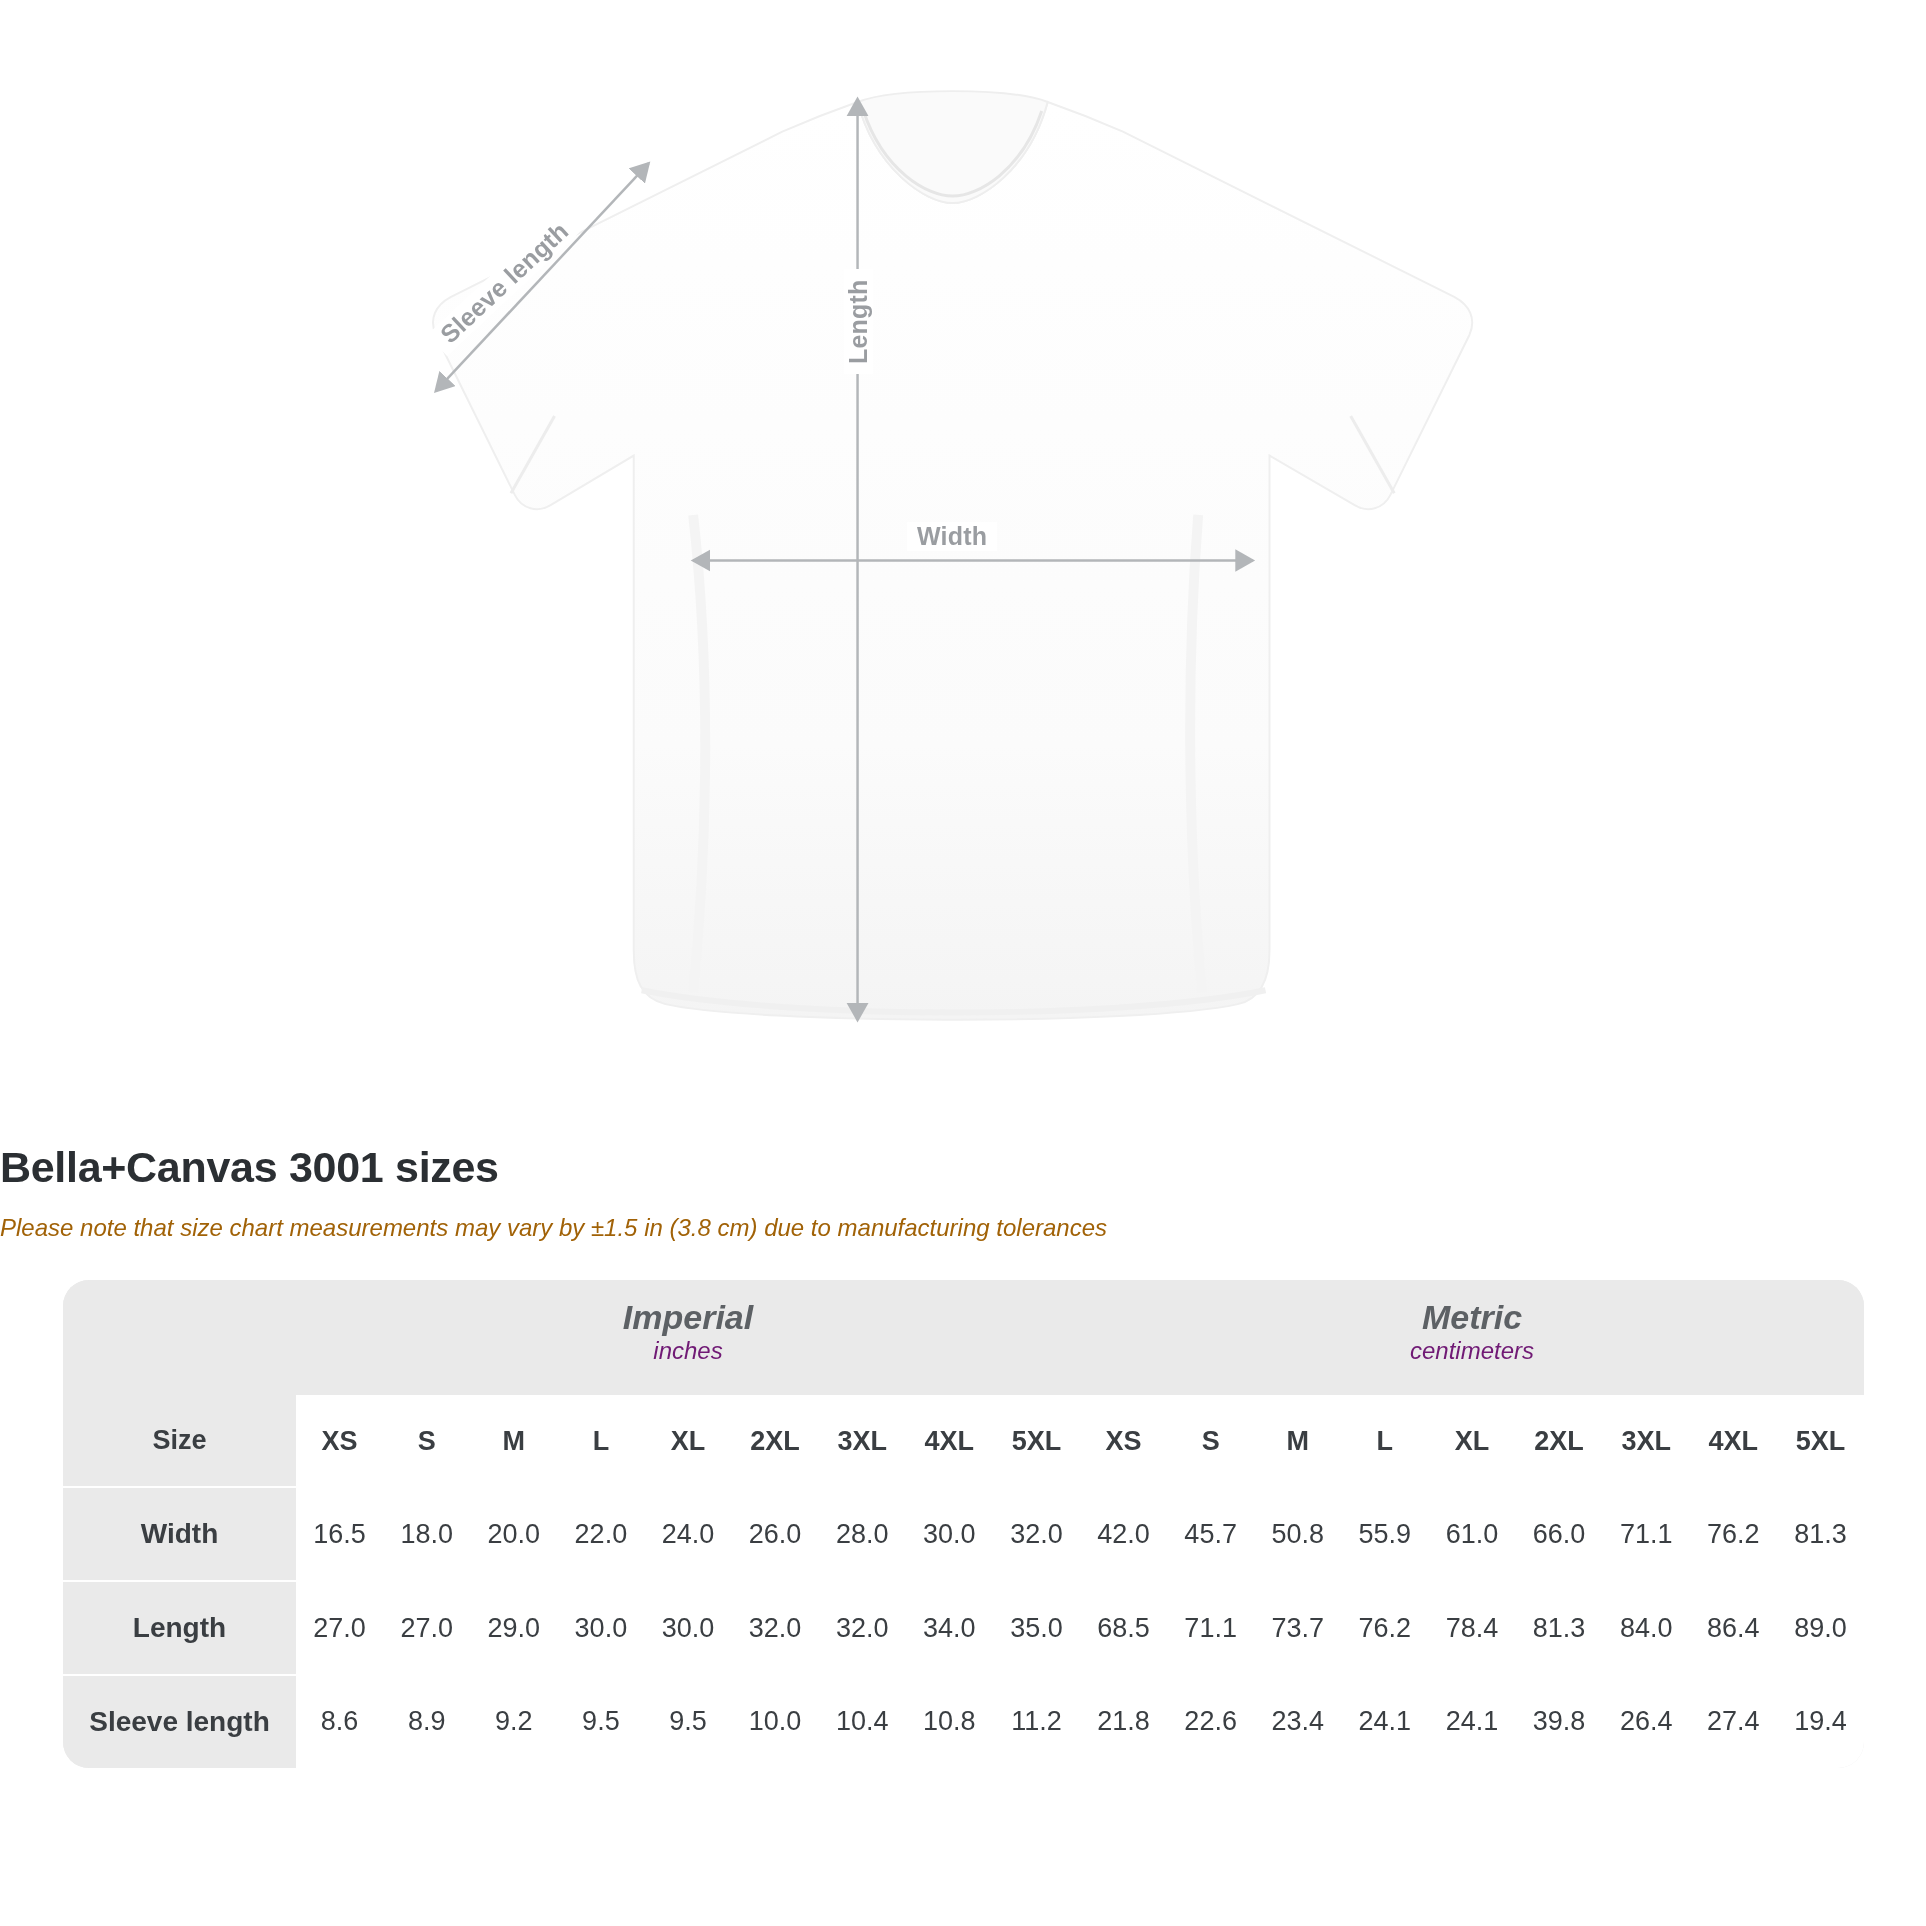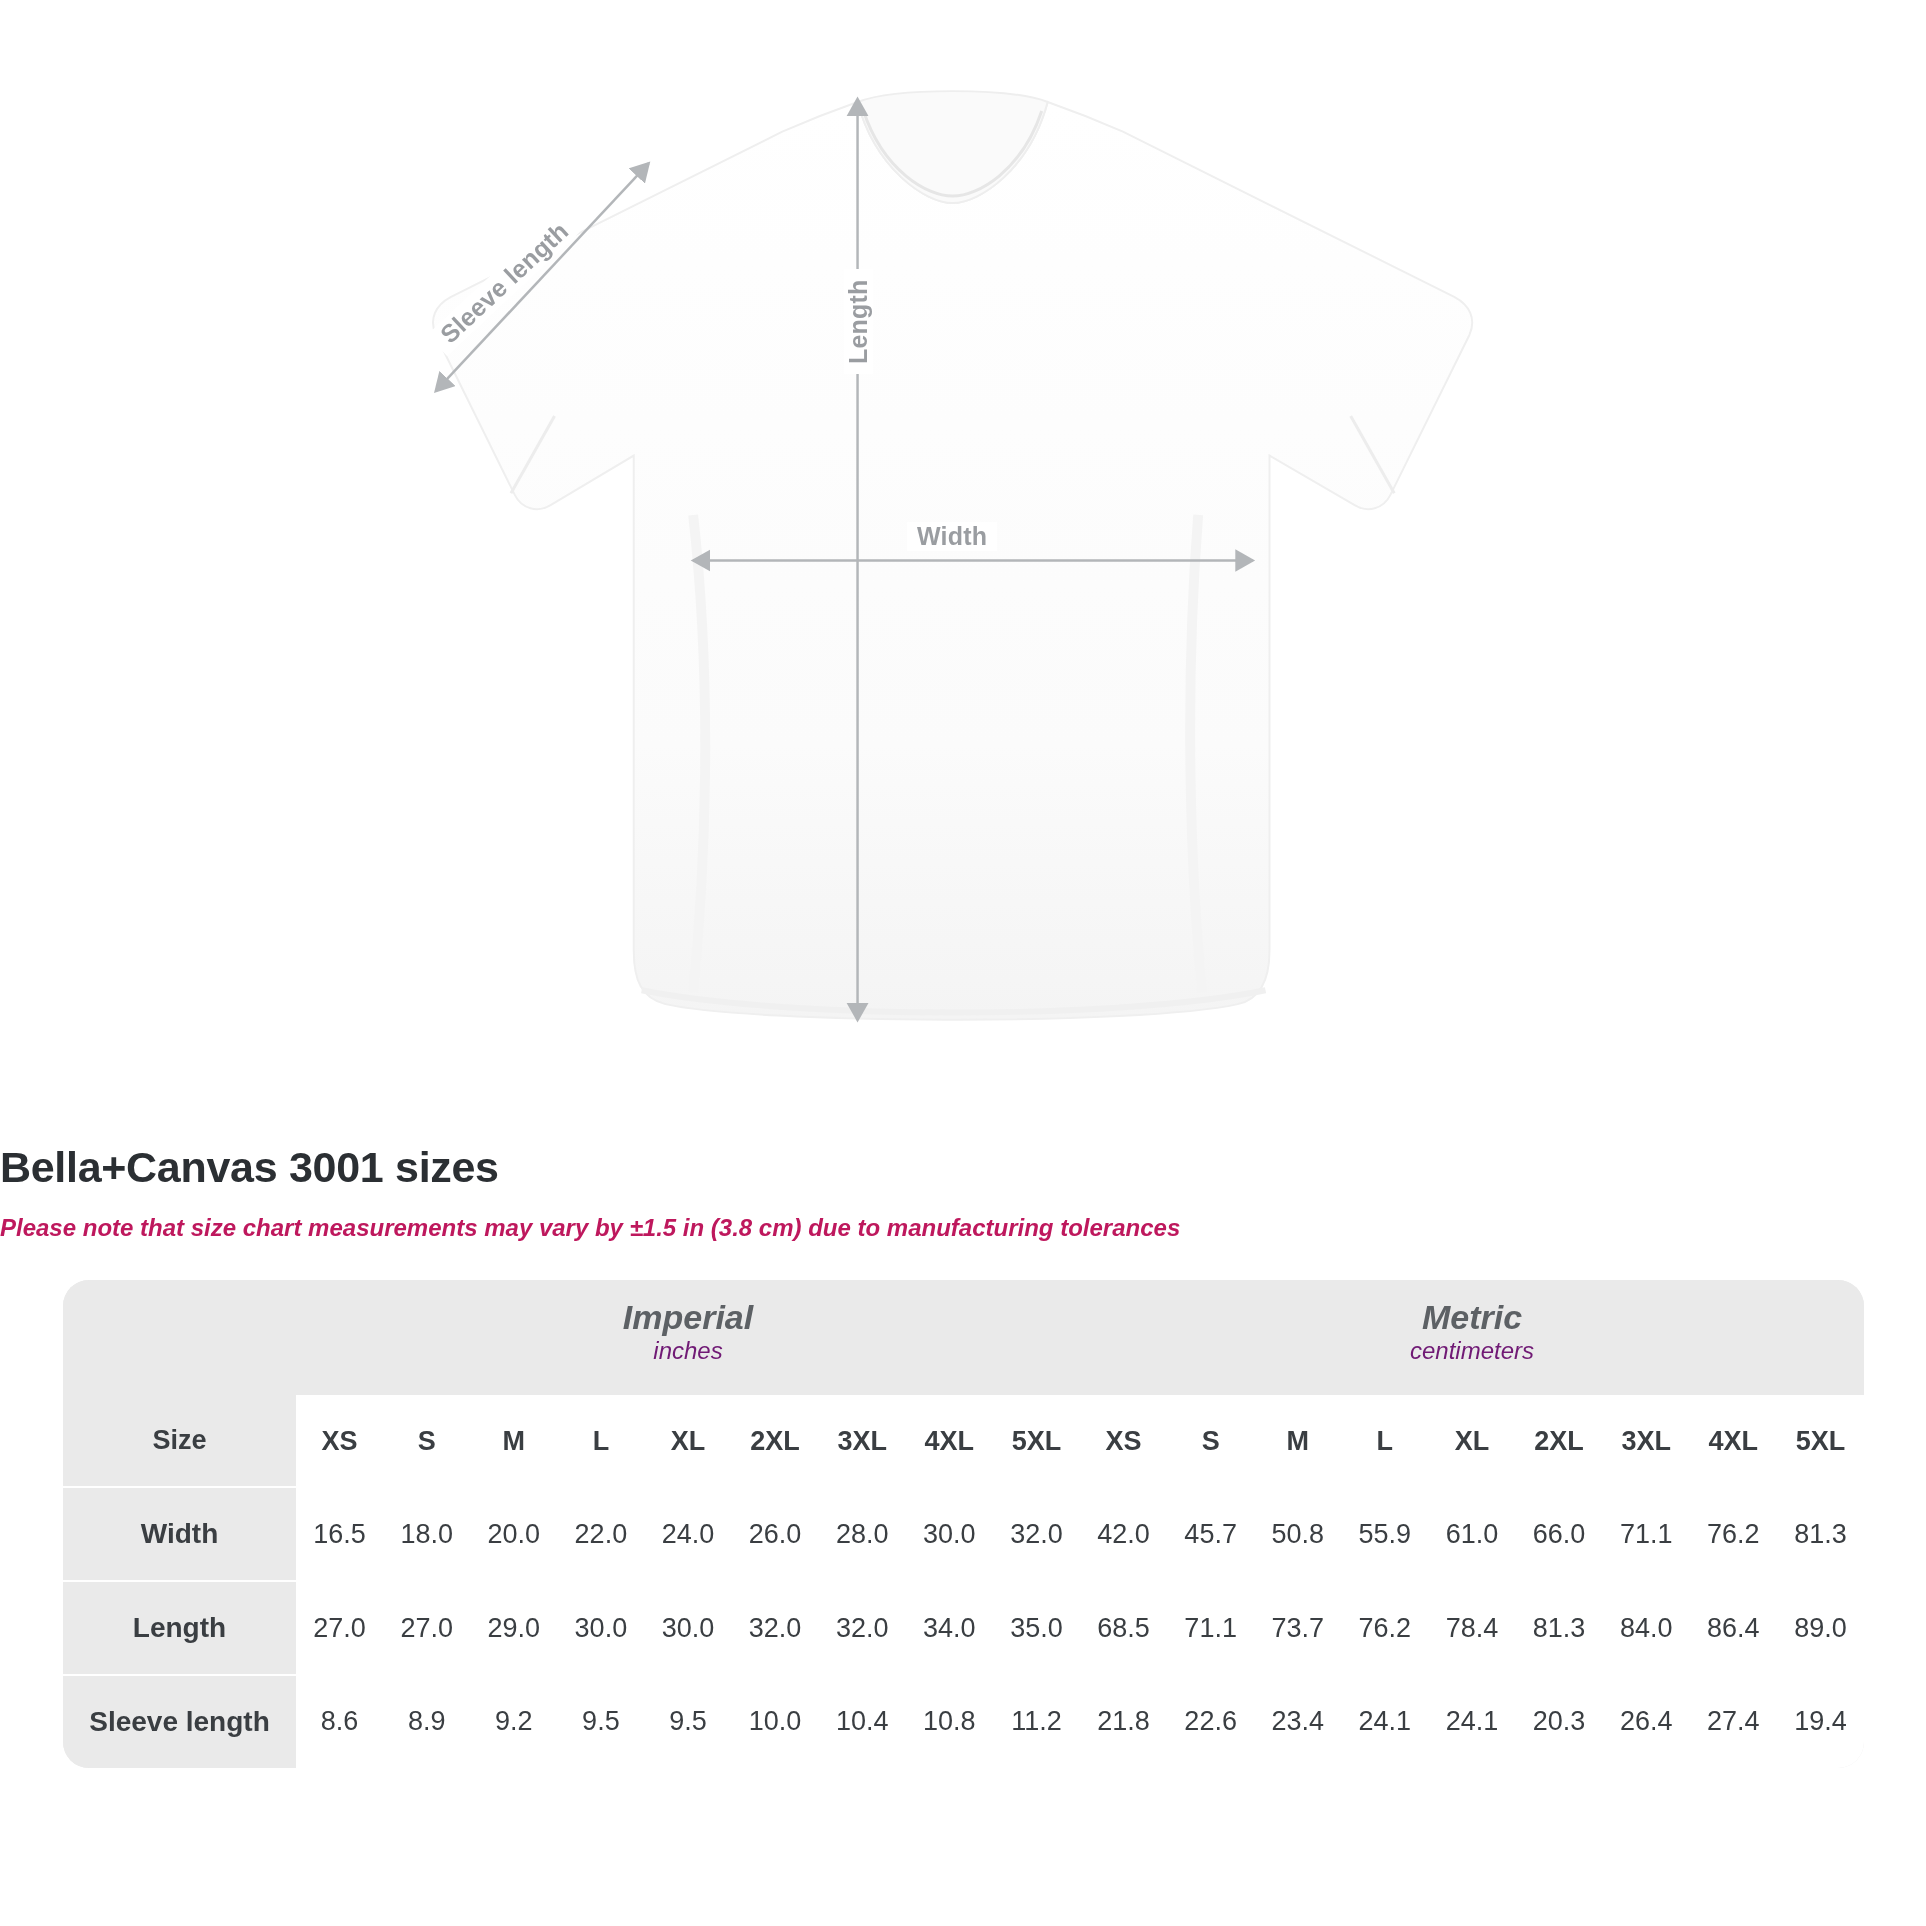--- a/index.html
+++ b/index.html
@@ -68,22 +68,21 @@
   .chart-title {
     font-size: 43px;
     font-weight: bold;
     color: #2b2f33;
     letter-spacing: -0.3px;
   }
   .chart-note {
     margin-top: 22px;
     font-size: 24px;
     font-style: italic;
-    color: #be185d;
-    font-weight: bold;
+    color: #a16207;
   }
 
   
   .table-wrap {
     margin: 38px 63px 0 63px;
     border-radius: 26px;
     overflow: hidden;
     background: #eaeaea;
   }
   table.size-table {
@@ -323,21 +322,21 @@
           <td>9.5</td>
           <td>10.0</td>
           <td>10.4</td>
           <td>10.8</td>
           <td>11.2</td>
           <td>21.8</td>
           <td>22.6</td>
           <td>23.4</td>
           <td>24.1</td>
           <td>24.1</td>
-          <td>20.3</td>
+          <td>39.8</td>
           <td>26.4</td>
           <td>27.4</td>
           <td>19.4</td>
         </tr>
       </tbody>
   </table>
 </div>
 
 
 </body></html>

